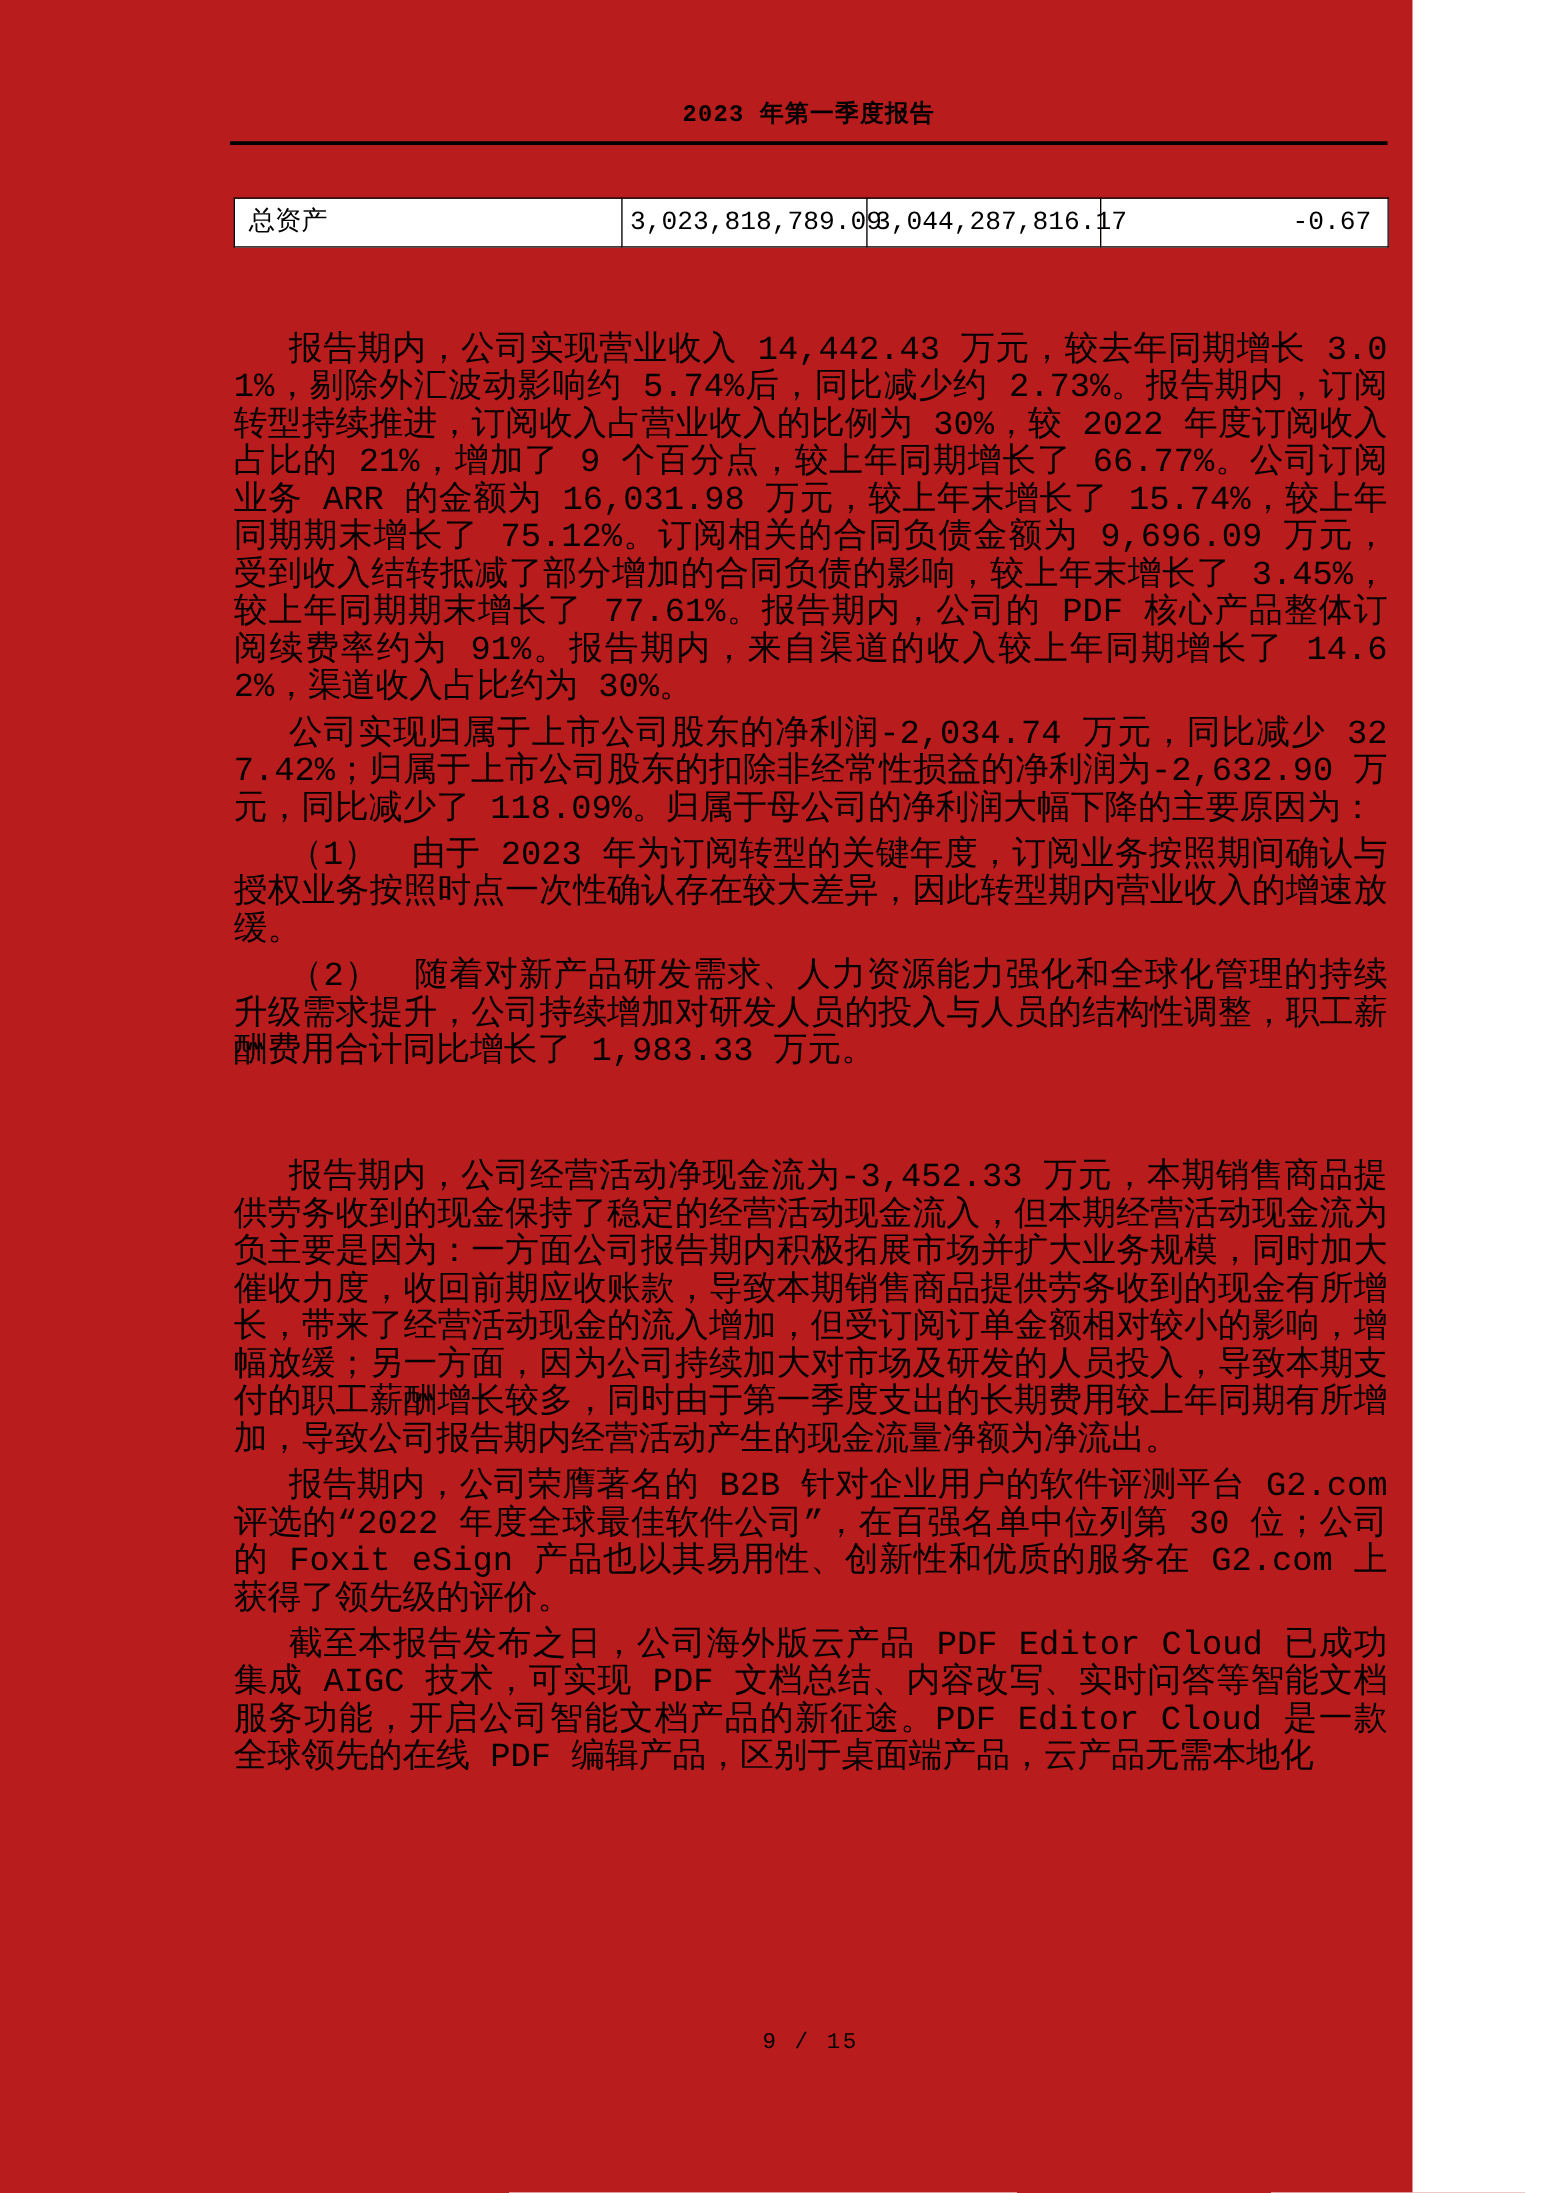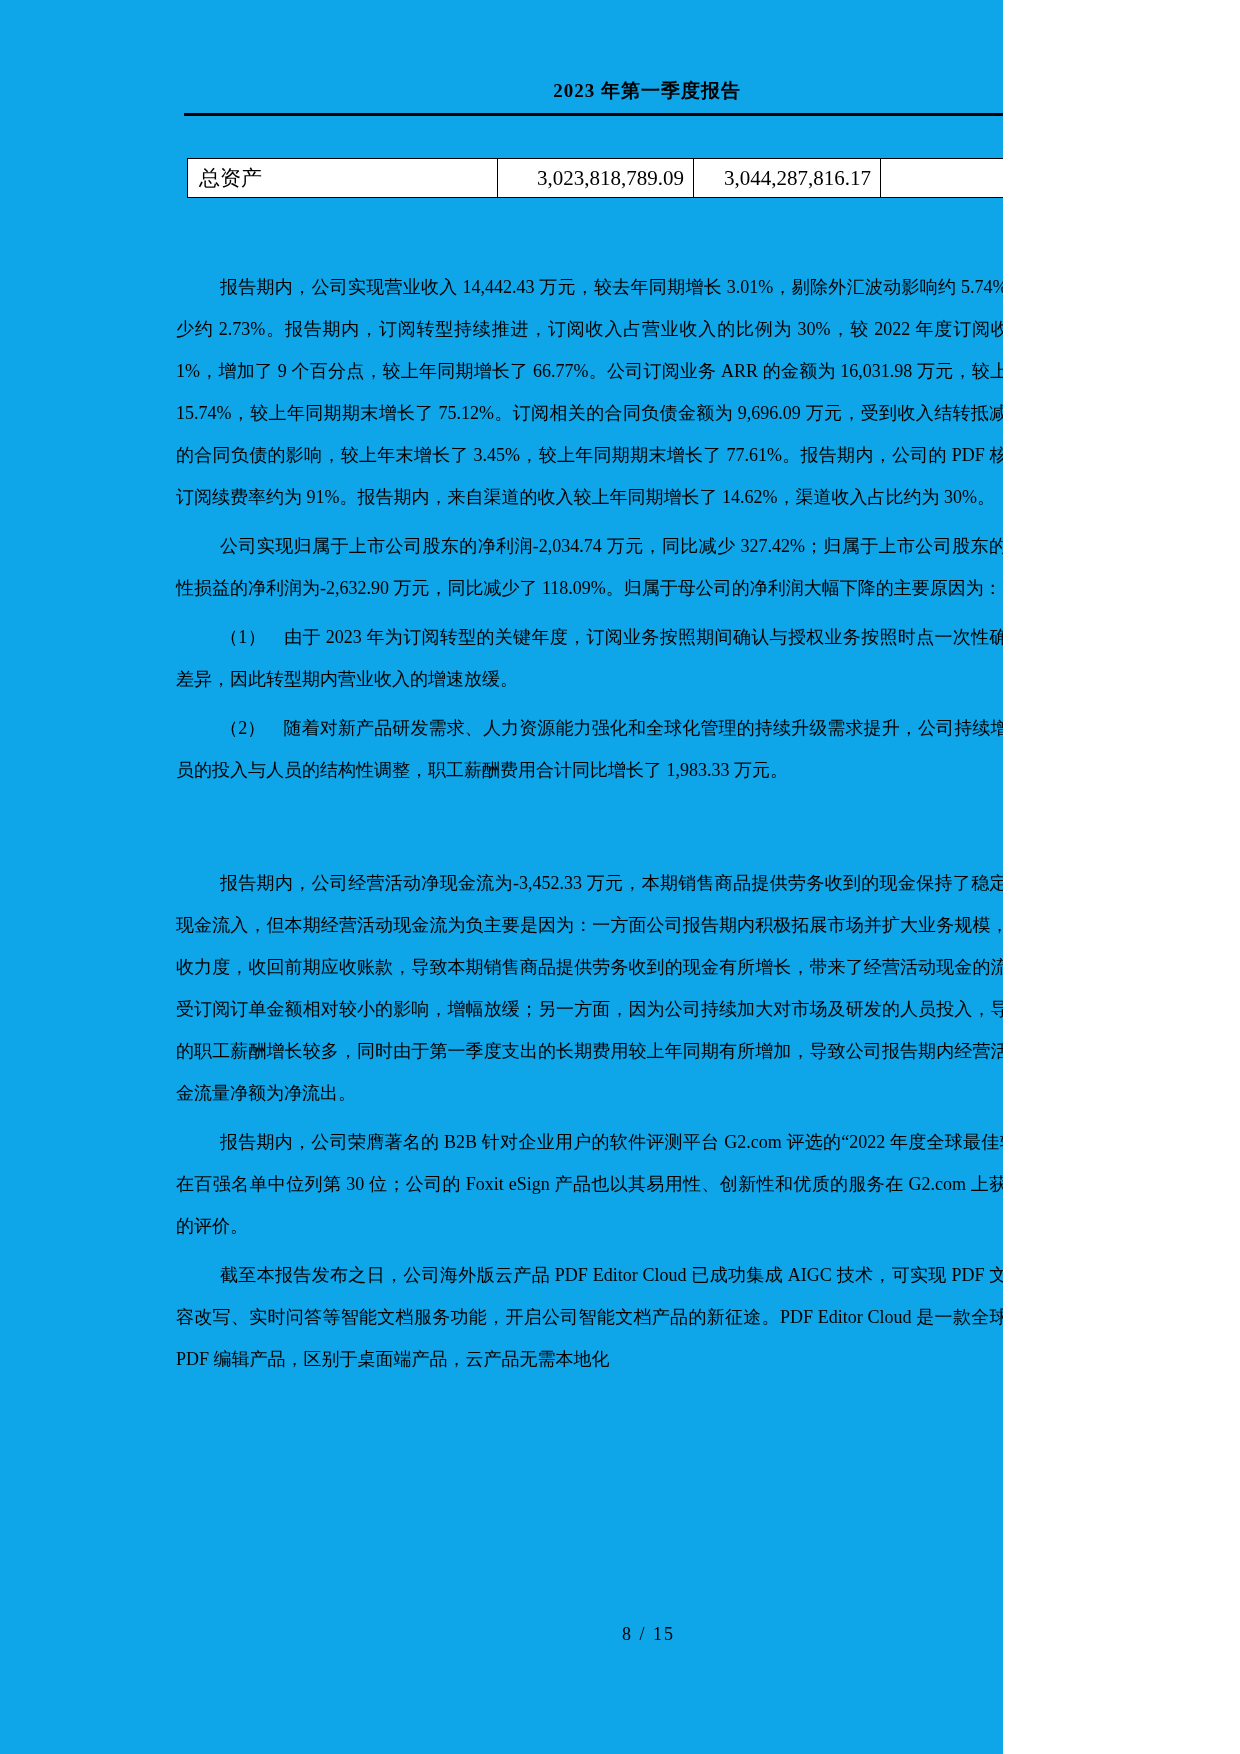--- a/index.html
+++ b/index.html
@@ -2,25 +2,25 @@
 <html><head>
 <meta charset="utf-8">
 <style>
   html, body {
     margin: 0;
     padding: 0;
     background: #ffffff;
   }
   .page {
     position: relative;
-    width: 1003px;
+    width: 1130px;
     height: 1754px;
-    background: #0ea5e9;
+    background: #b91c1c;
     color: #000000;
-    font-family: Liberation Serif, serif;
+    font-family: Liberation Mono, monospace;
     overflow: hidden;
   }
 
   
   .doc-header {
     position: absolute;
     left: 184px;
     width: 926px;
     top: 78px;
     text-align: center;
@@ -64,25 +64,25 @@
     text-align: right;
     padding: 2px 13px 2px 6px;
     white-space: nowrap;
   }
   tr.row-1 { height: 39px; }
   tr.row-2 { height: 76px; }
 
   
   .doc-body {
     position: absolute;
-    left: 176px;
+    left: 187px;
     top: 266px;
     width: 923px;
-    font-size: 18px;
-    line-height: 42px;
+    font-size: 27px;
+    line-height: 30px;
     text-align: justify;
     text-align-last: left;
     word-break: break-all;
   }
   .doc-body p {
     margin: 0 0 7px 0;
     text-indent: 44px;
   }
   .doc-body p.gap-before {
     margin-top: 71px;
@@ -129,15 +129,15 @@
   <div class="doc-body">
     <p>报告期内，公司实现营业收入 14,442.43 万元，较去年同期增长 3.01%，剔除外汇波动影响约 5.74%后，同比减少约 2.73%。报告期内，订阅转型持续推进，订阅收入占营业收入的比例为 30%，较 2022 年度订阅收入占比的 21%，增加了 9 个百分点，较上年同期增长了 66.77%。公司订阅业务 ARR 的金额为 16,031.98 万元，较上年末增长了 15.74%，较上年同期期末增长了 75.12%。订阅相关的合同负债金额为 9,696.09 万元，受到收入结转抵减了部分增加的合同负债的影响，较上年末增长了 3.45%，较上年同期期末增长了 77.61%。报告期内，公司的 PDF 核心产品整体订阅续费率约为 91%。报告期内，来自渠道的收入较上年同期增长了 14.62%，渠道收入占比约为 30%。</p>
     <p>公司实现归属于上市公司股东的净利润-2,034.74 万元，同比减少 327.42%；归属于上市公司股东的扣除非经常性损益的净利润为-2,632.90 万元，同比减少了 118.09%。归属于母公司的净利润大幅下降的主要原因为：</p>
     <p>（1）　由于 2023 年为订阅转型的关键年度，订阅业务按照期间确认与授权业务按照时点一次性确认存在较大差异，因此转型期内营业收入的增速放缓。</p>
     <p>（2）　随着对新产品研发需求、人力资源能力强化和全球化管理的持续升级需求提升，公司持续增加对研发人员的投入与人员的结构性调整，职工薪酬费用合计同比增长了 1,983.33 万元。</p>
     <p class="gap-before">报告期内，公司经营活动净现金流为-3,452.33 万元，本期销售商品提供劳务收到的现金保持了稳定的经营活动现金流入，但本期经营活动现金流为负主要是因为：一方面公司报告期内积极拓展市场并扩大业务规模，同时加大催收力度，收回前期应收账款，导致本期销售商品提供劳务收到的现金有所增长，带来了经营活动现金的流入增加，但受订阅订单金额相对较小的影响，增幅放缓；另一方面，因为公司持续加大对市场及研发的人员投入，导致本期支付的职工薪酬增长较多，同时由于第一季度支出的长期费用较上年同期有所增加，导致公司报告期内经营活动产生的现金流量净额为净流出。</p>
     <p>报告期内，公司荣膺著名的 B2B 针对企业用户的软件评测平台 G2.com 评选的“2022 年度全球最佳软件公司”，在百强名单中位列第 30 位；公司的 Foxit eSign 产品也以其易用性、创新性和优质的服务在 G2.com 上获得了领先级的评价。</p>
     <p>截至本报告发布之日，公司海外版云产品 PDF Editor Cloud 已成功集成 AIGC 技术，可实现 PDF 文档总结、内容改写、实时问答等智能文档服务功能，开启公司智能文档产品的新征途。PDF Editor Cloud 是一款全球领先的在线 PDF 编辑产品，区别于桌面端产品，云产品无需本地化</p>
   </div>
 
-  <div class="doc-footer">8 / 15</div>
+  <div class="doc-footer">9 / 15</div>
 
 </div>
 
 </body></html>

